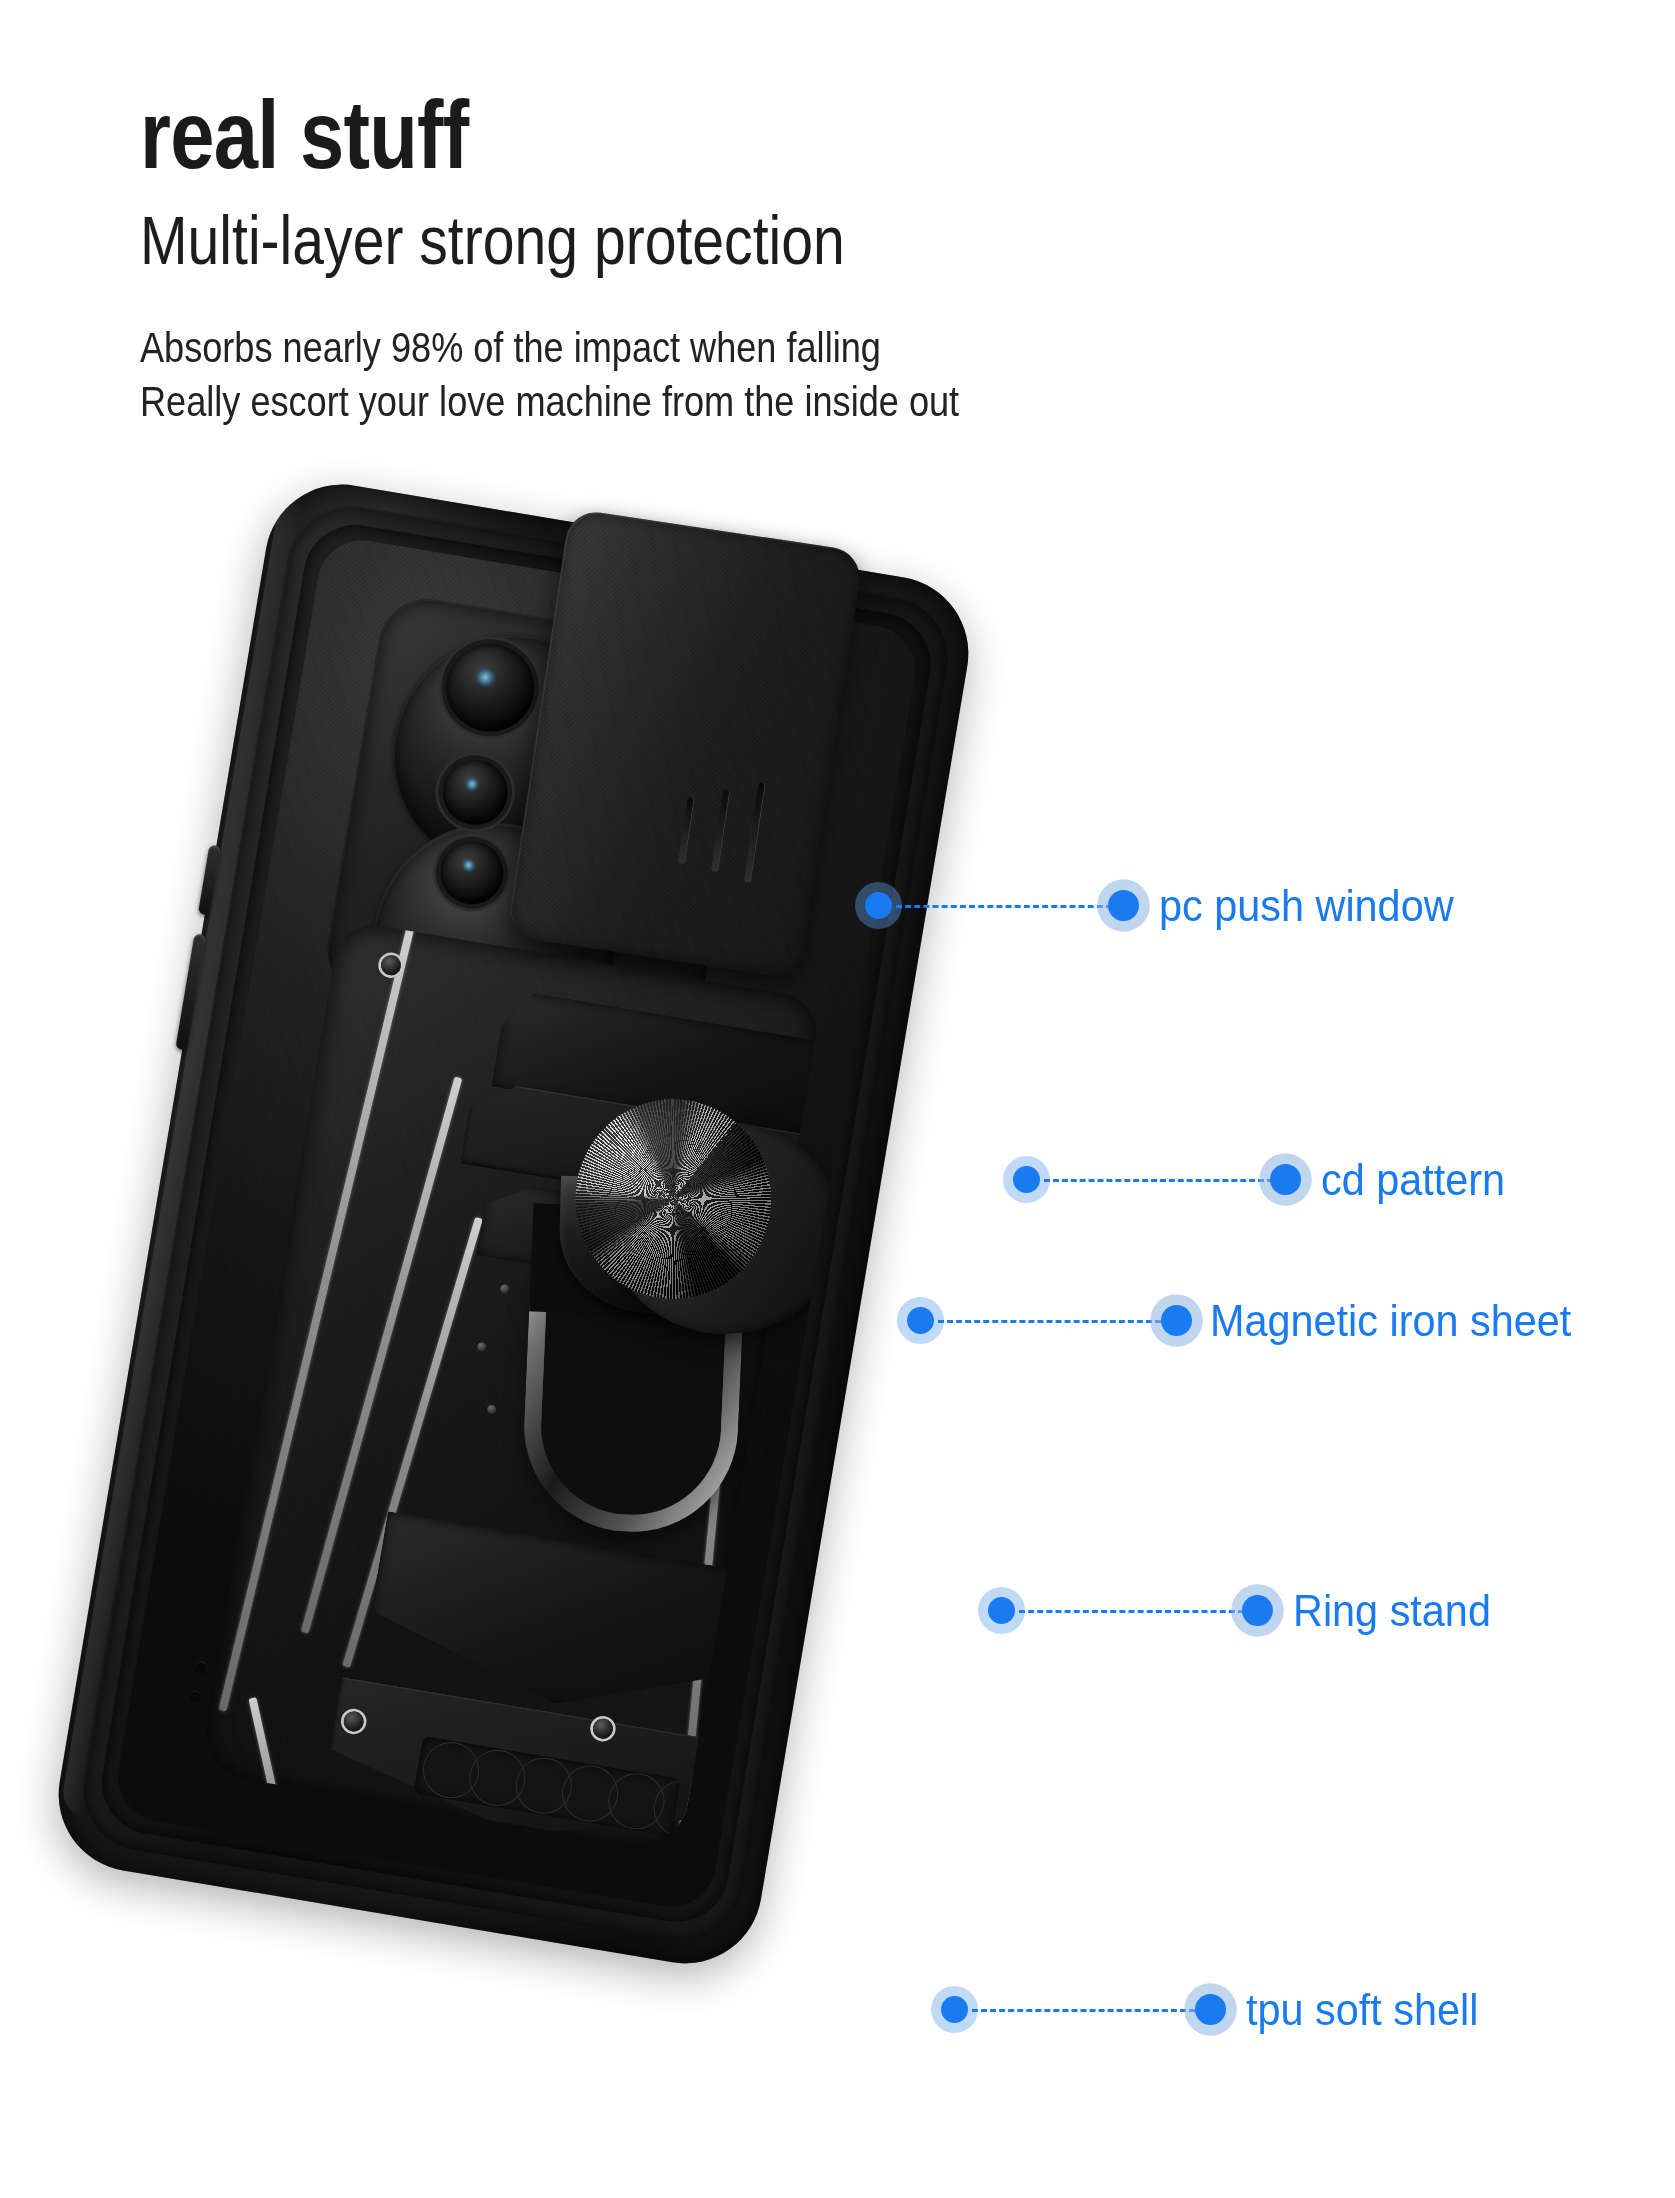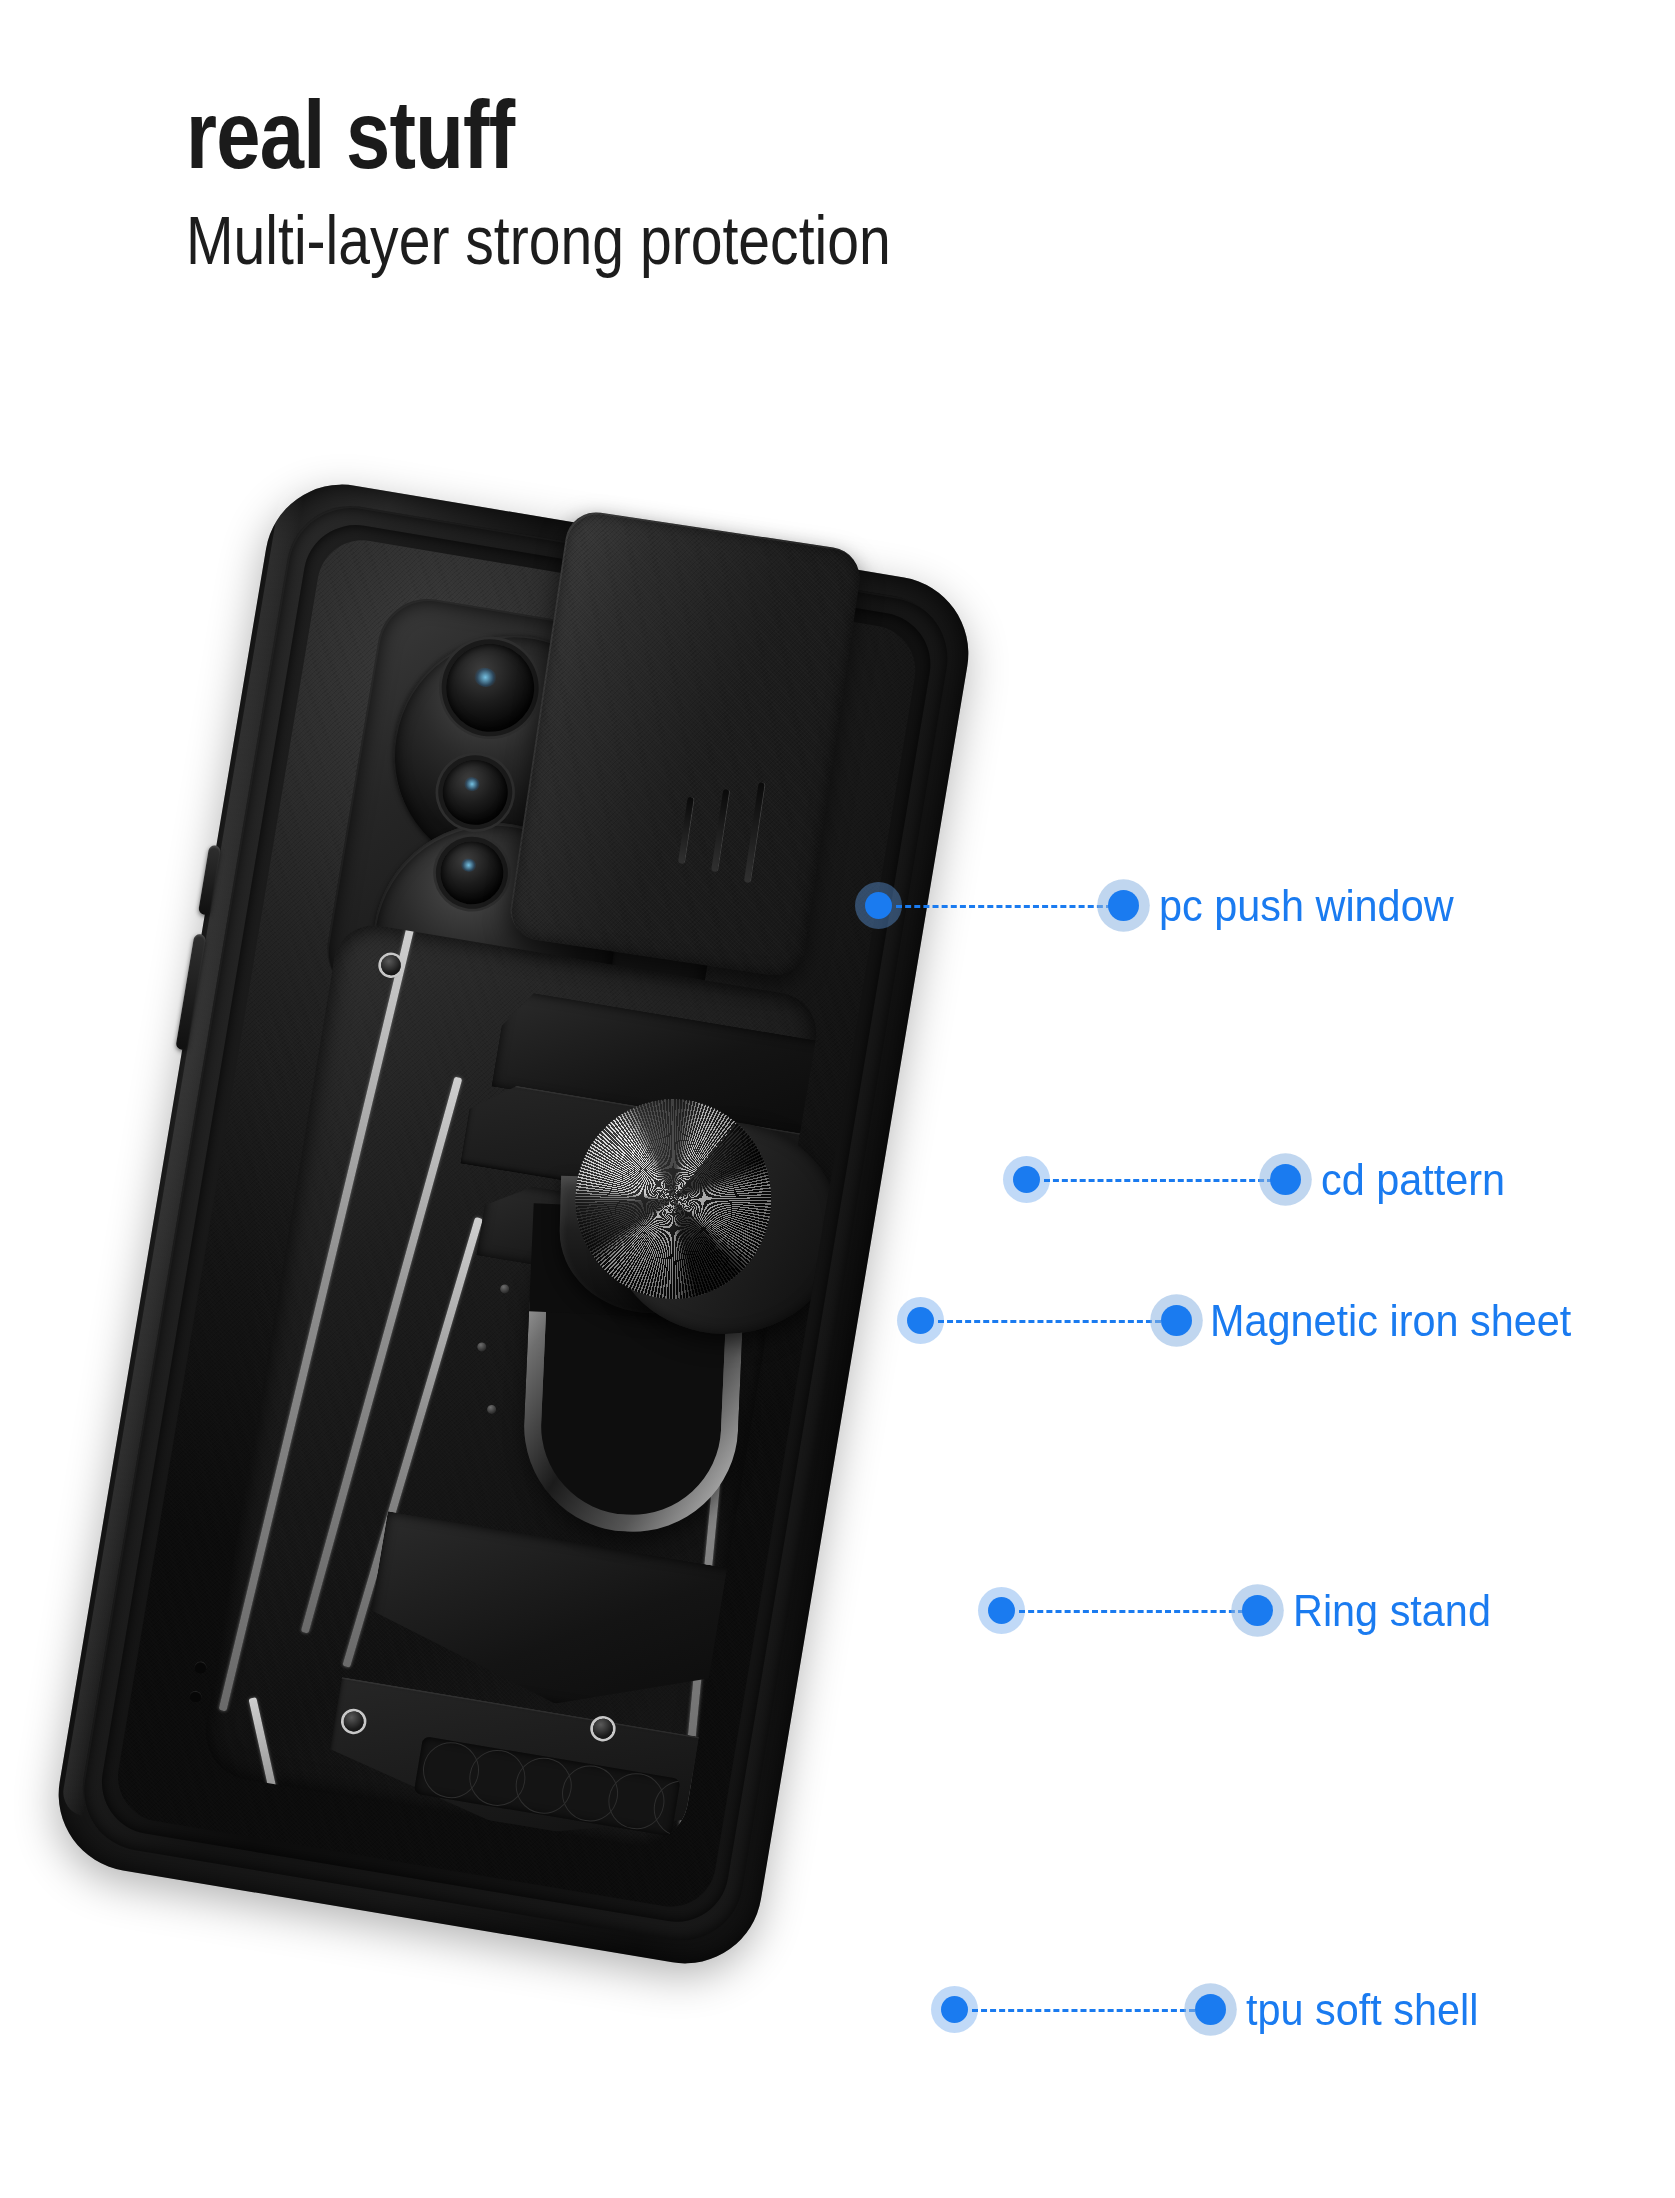--- a/index.html
+++ b/index.html
@@ -6,21 +6,21 @@
   * { margin:0; padding:0; box-sizing:border-box; }
   html,body {
     width:1676px; height:2199px;
     background:#ffffff;
     font-family:"Liberation Sans", sans-serif;
     overflow:hidden;
   }
   #page { position:relative; width:1676px; height:2199px; background:#fff; }
 
   
-  .text-block { position:absolute; left:140px; top:86px; width:1350px;margin-left:46px; }
+  .text-block { position:absolute; left:140px; top:86px; width:1350px; }
   .headline {
     font-size:97px; font-weight:bold; color:#1b1b1b;
     letter-spacing:-0.9px; line-height:1.0;
     transform:scaleX(0.82); transform-origin:left center;
   }
   .subhead {
     font-size:68px; font-weight:400; color:#1d1d1d;
     line-height:1.05; margin-top:21.6px;
     transform:scaleX(0.84); transform-origin:left center;
   }
@@ -278,20 +278,24 @@
   }
 </style>
 </head>
 <body>
 
 <div id="page">
 
   <div class="text-block">
     <div class="headline">real stuff</div>
     <div class="subhead">Multi-layer strong protection</div>
+    <div class="bodytext">
+      <div class="bodyline">Absorbs nearly 98% of the impact when falling</div>
+      <div class="bodyline">Really escort your love machine from the inside out</div>
+    </div>
   </div>
 
   <div class="stage">
 
     <div class="case-wrap">
 
       <div class="tpu-outer"></div>
       <div class="tpu-lip"></div>
       <div class="tpu-lip2"></div>
 

